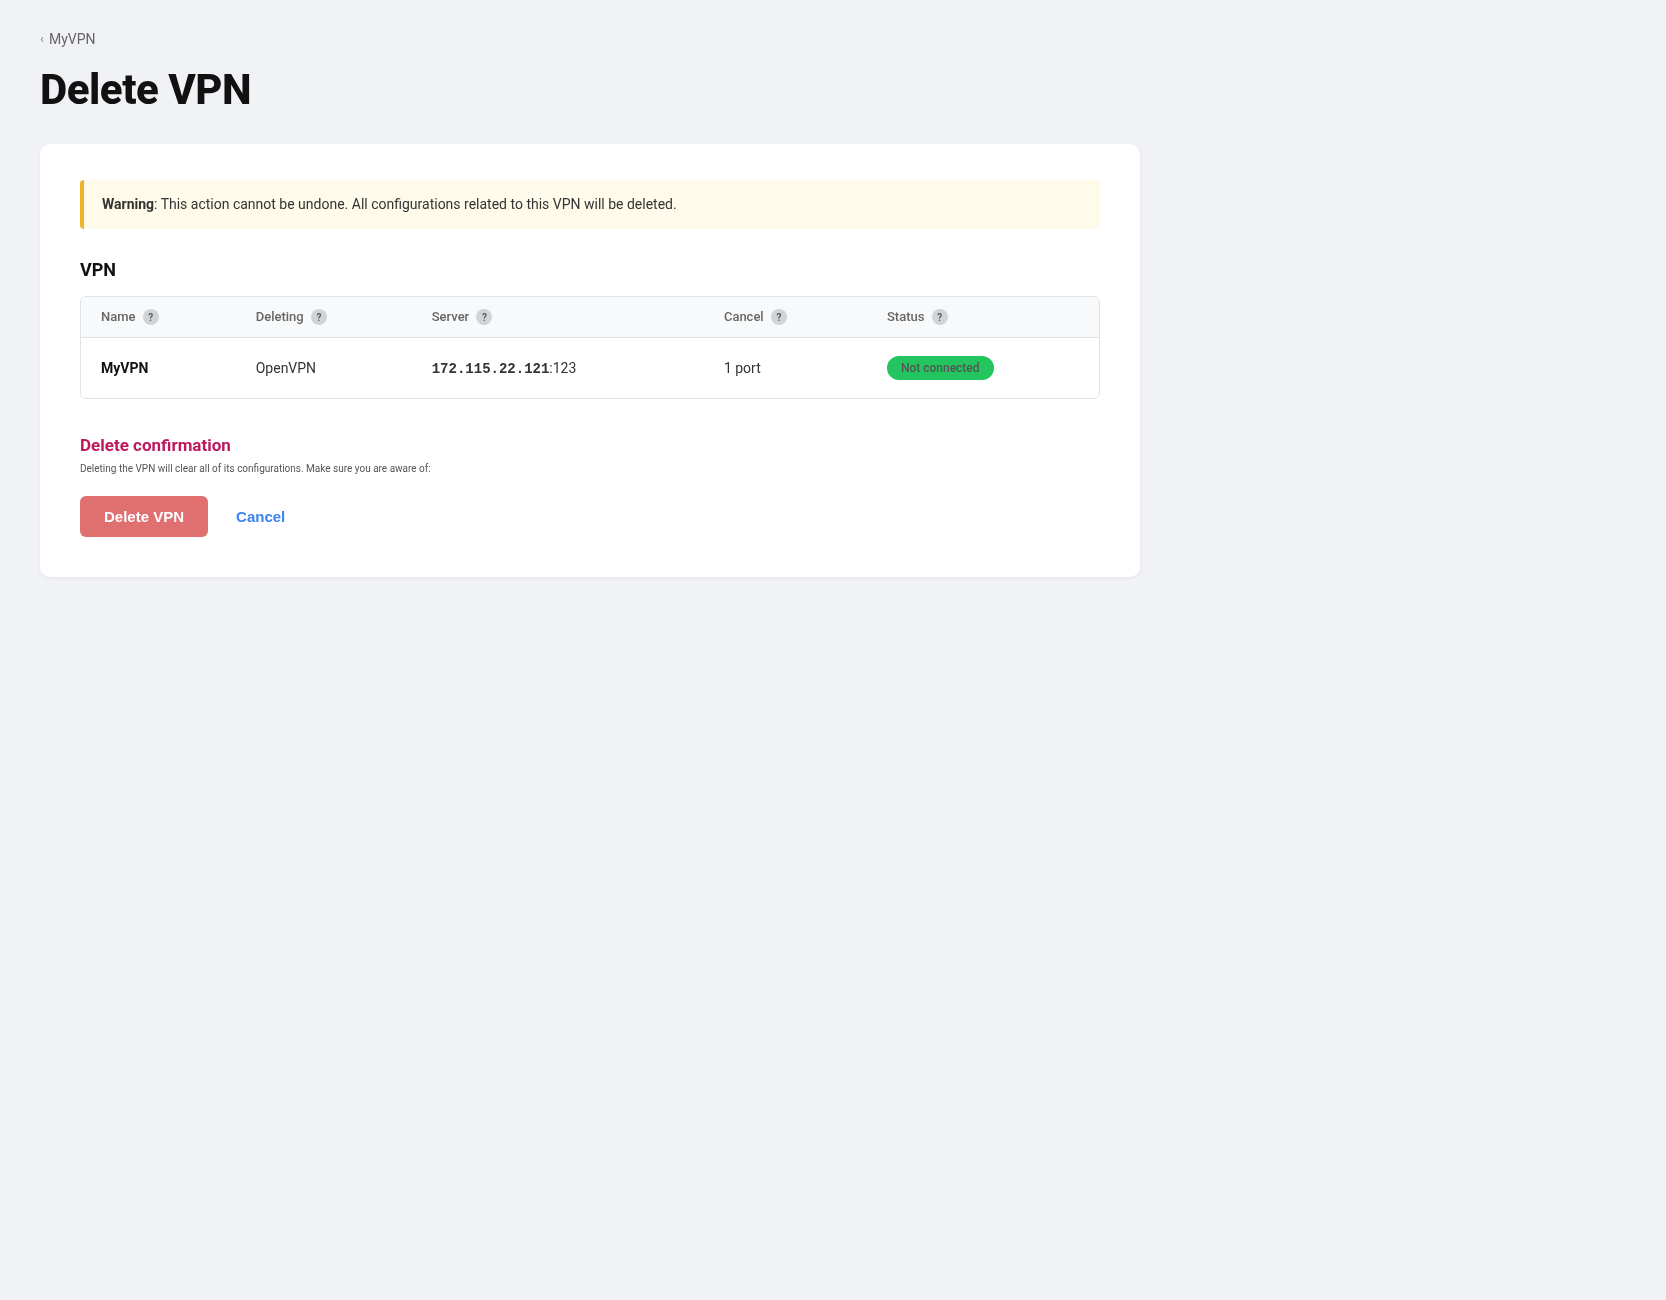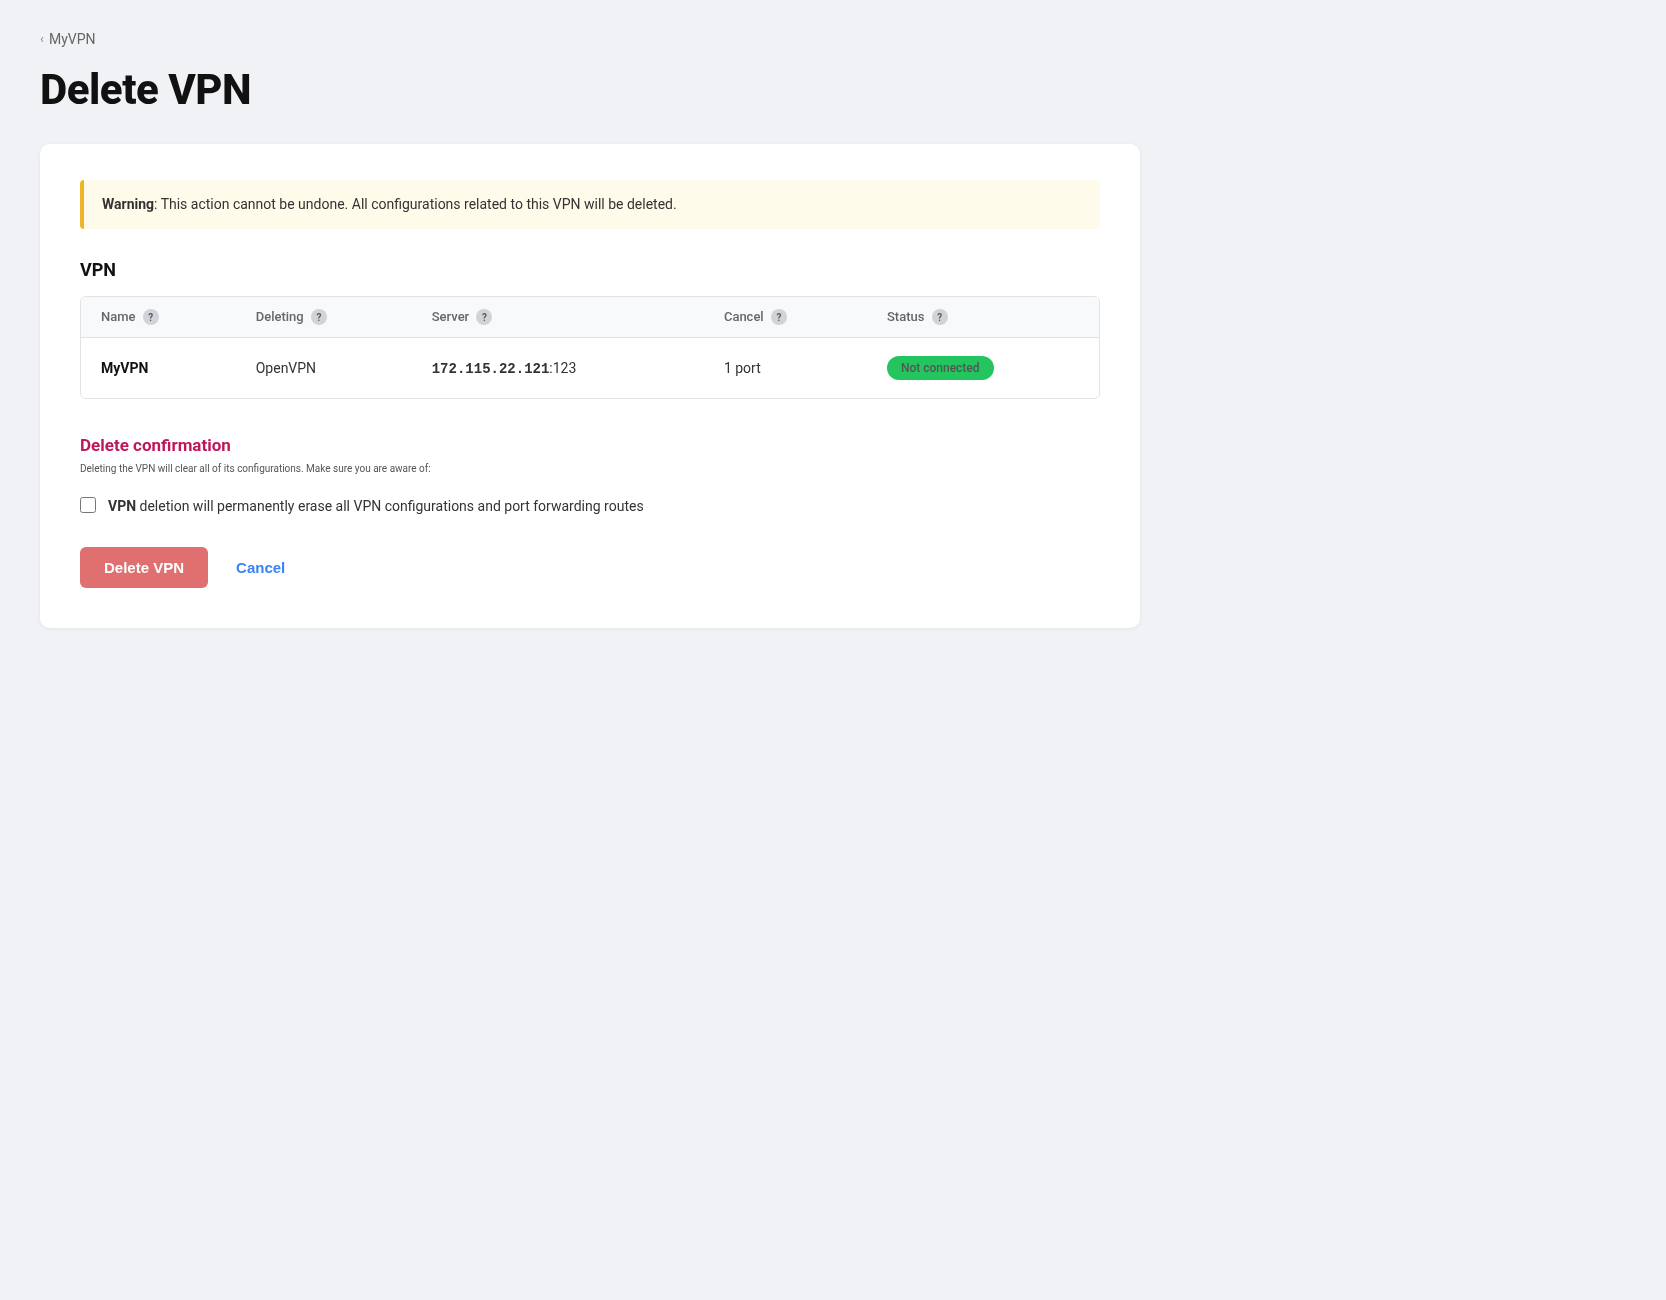--- a/index.html
+++ b/index.html
@@ -236,26 +236,20 @@
         <td>
           <span class="status-badge">Not connected</span>
         </td>
       </tr>
     </tbody>
   </table>
 
   <div class="confirm-title">Delete confirmation</div>
   <div class="confirm-desc">Deleting the VPN will clear all of its configurations. Make sure you are aware of:</div>
 
-  <div class="checkbox-row">
-    <input type="checkbox" id="confirm-check" style="">
-    <label for="confirm-check" class="checkbox-label">
-      <strong>VPN</strong><span> deletion will permanently erase all VPN configurations and port forwarding routes</span>
-    </label>
-  </div>
 
   <div class="button-row">
     <button class="btn-delete">Delete VPN</button>
     <button class="btn-cancel">Cancel</button>
   </div>
 
 </div>
 
 
 

